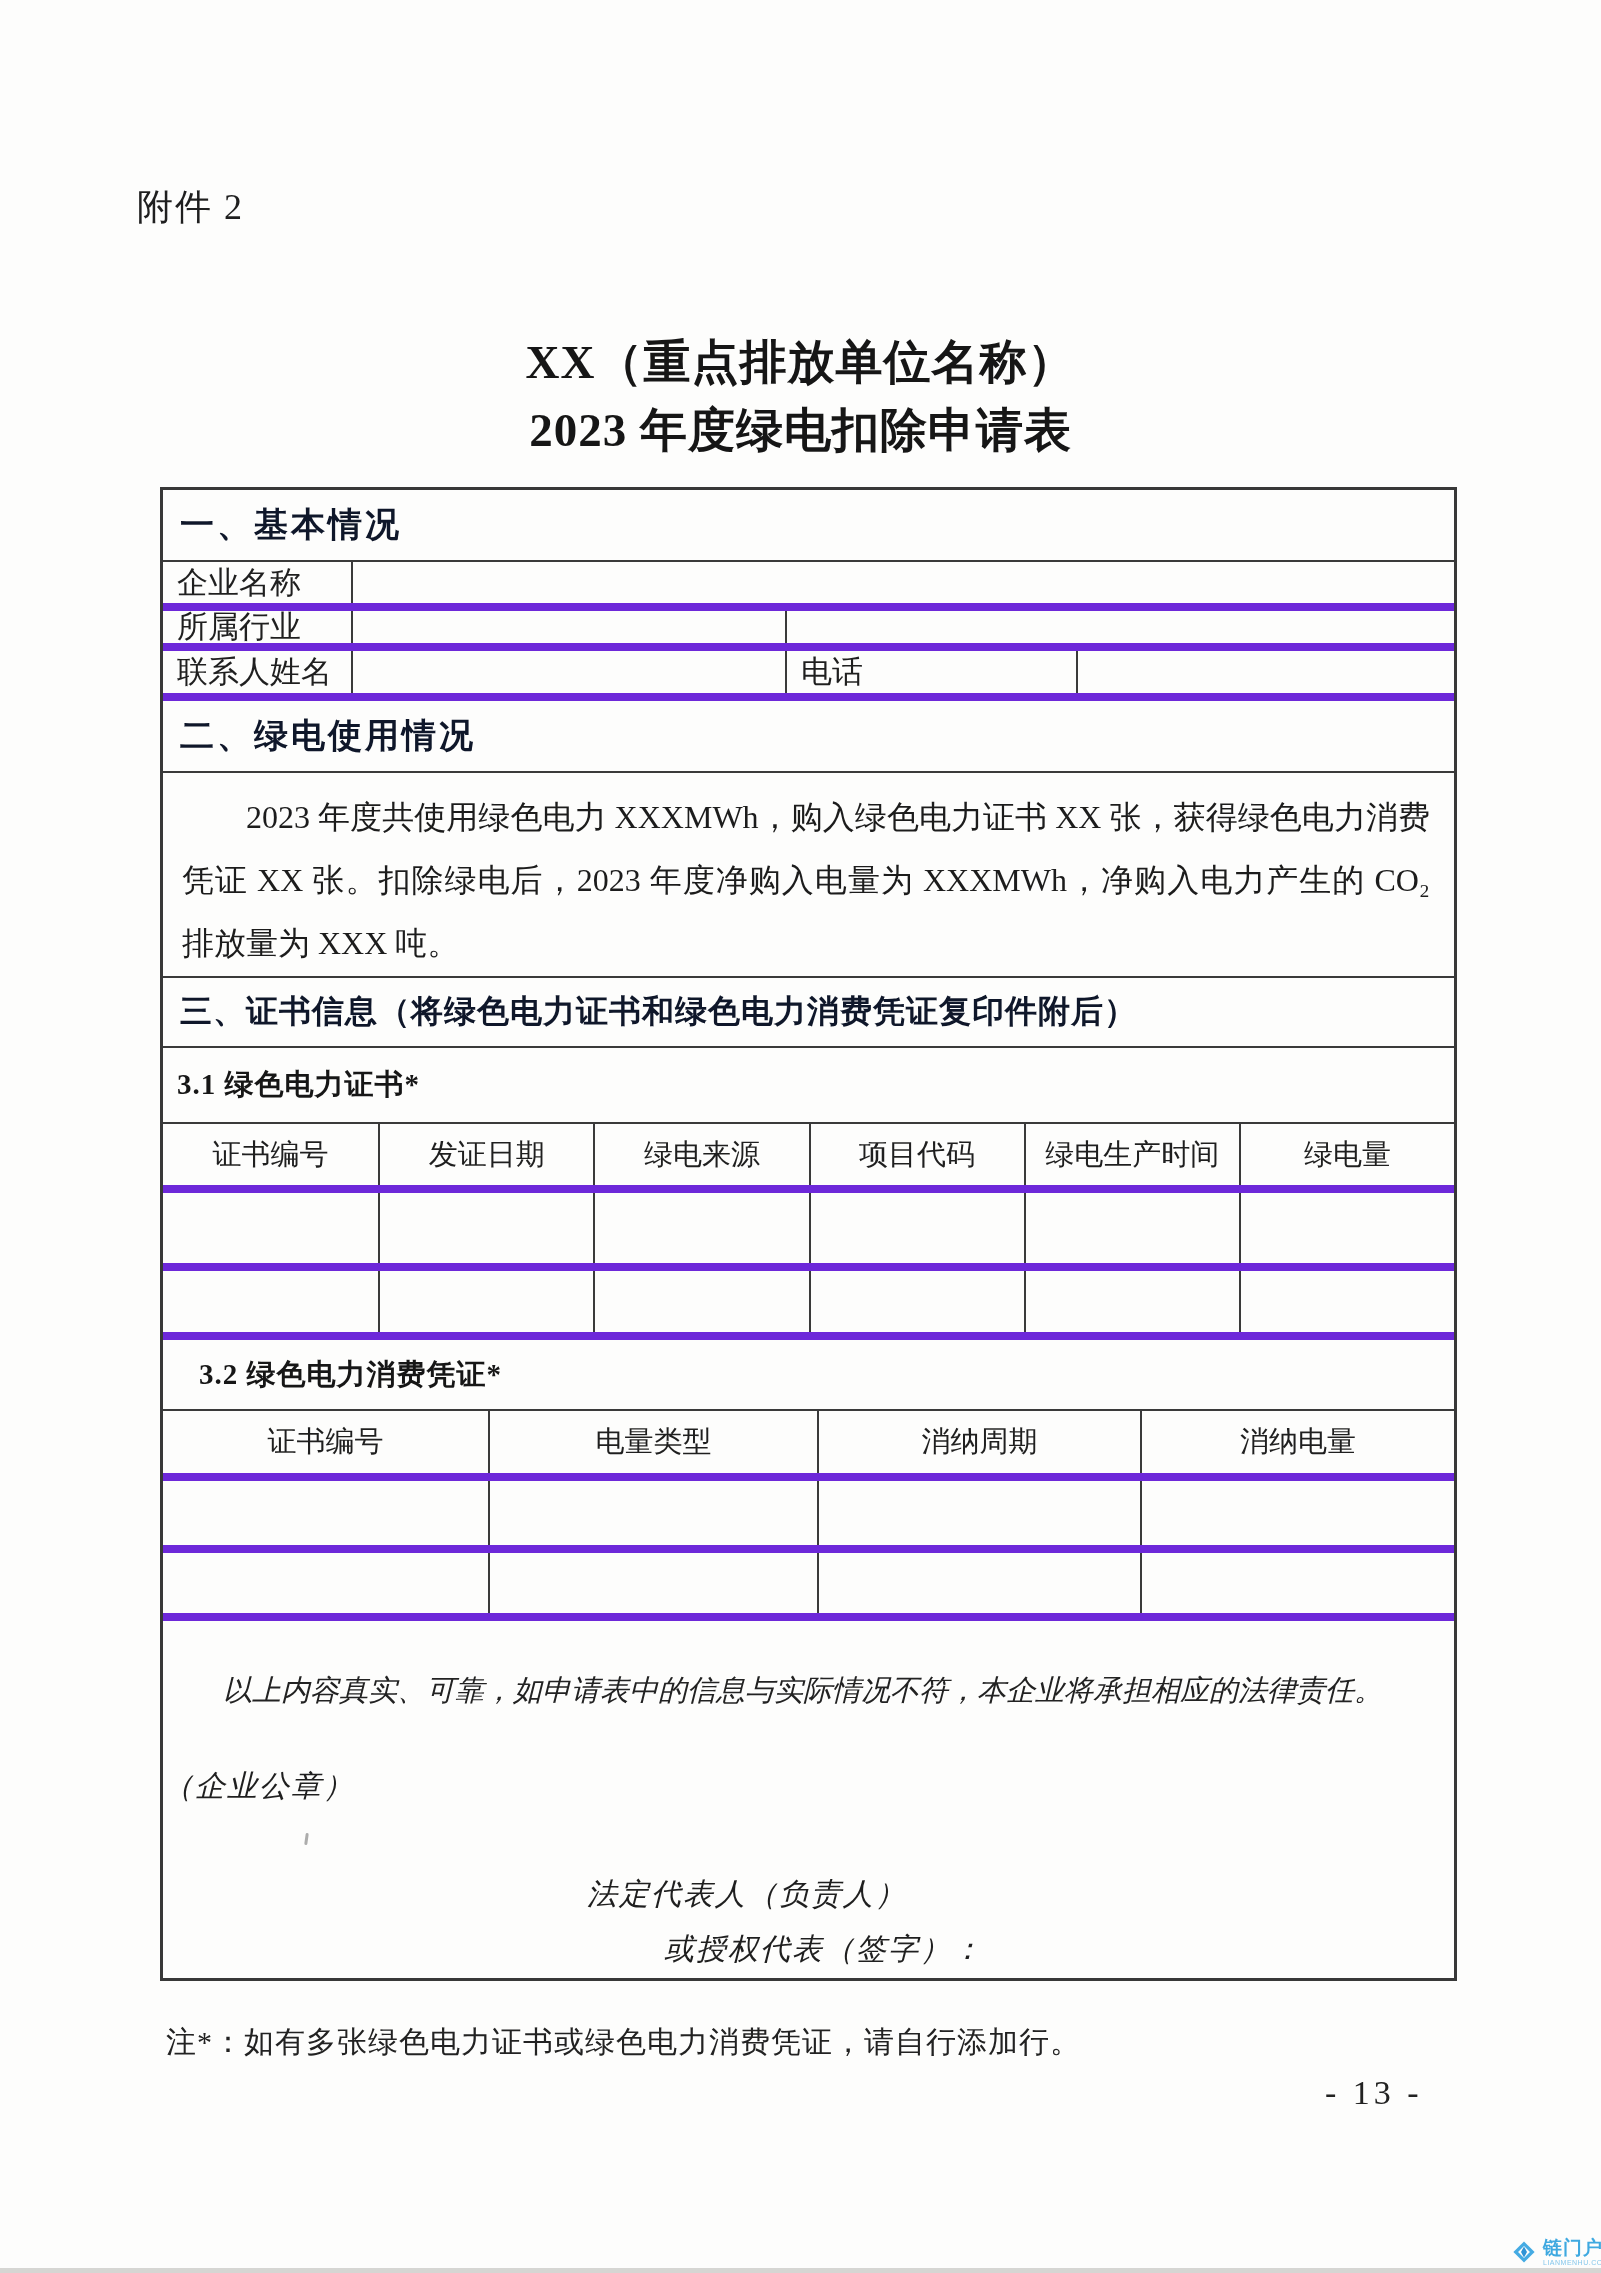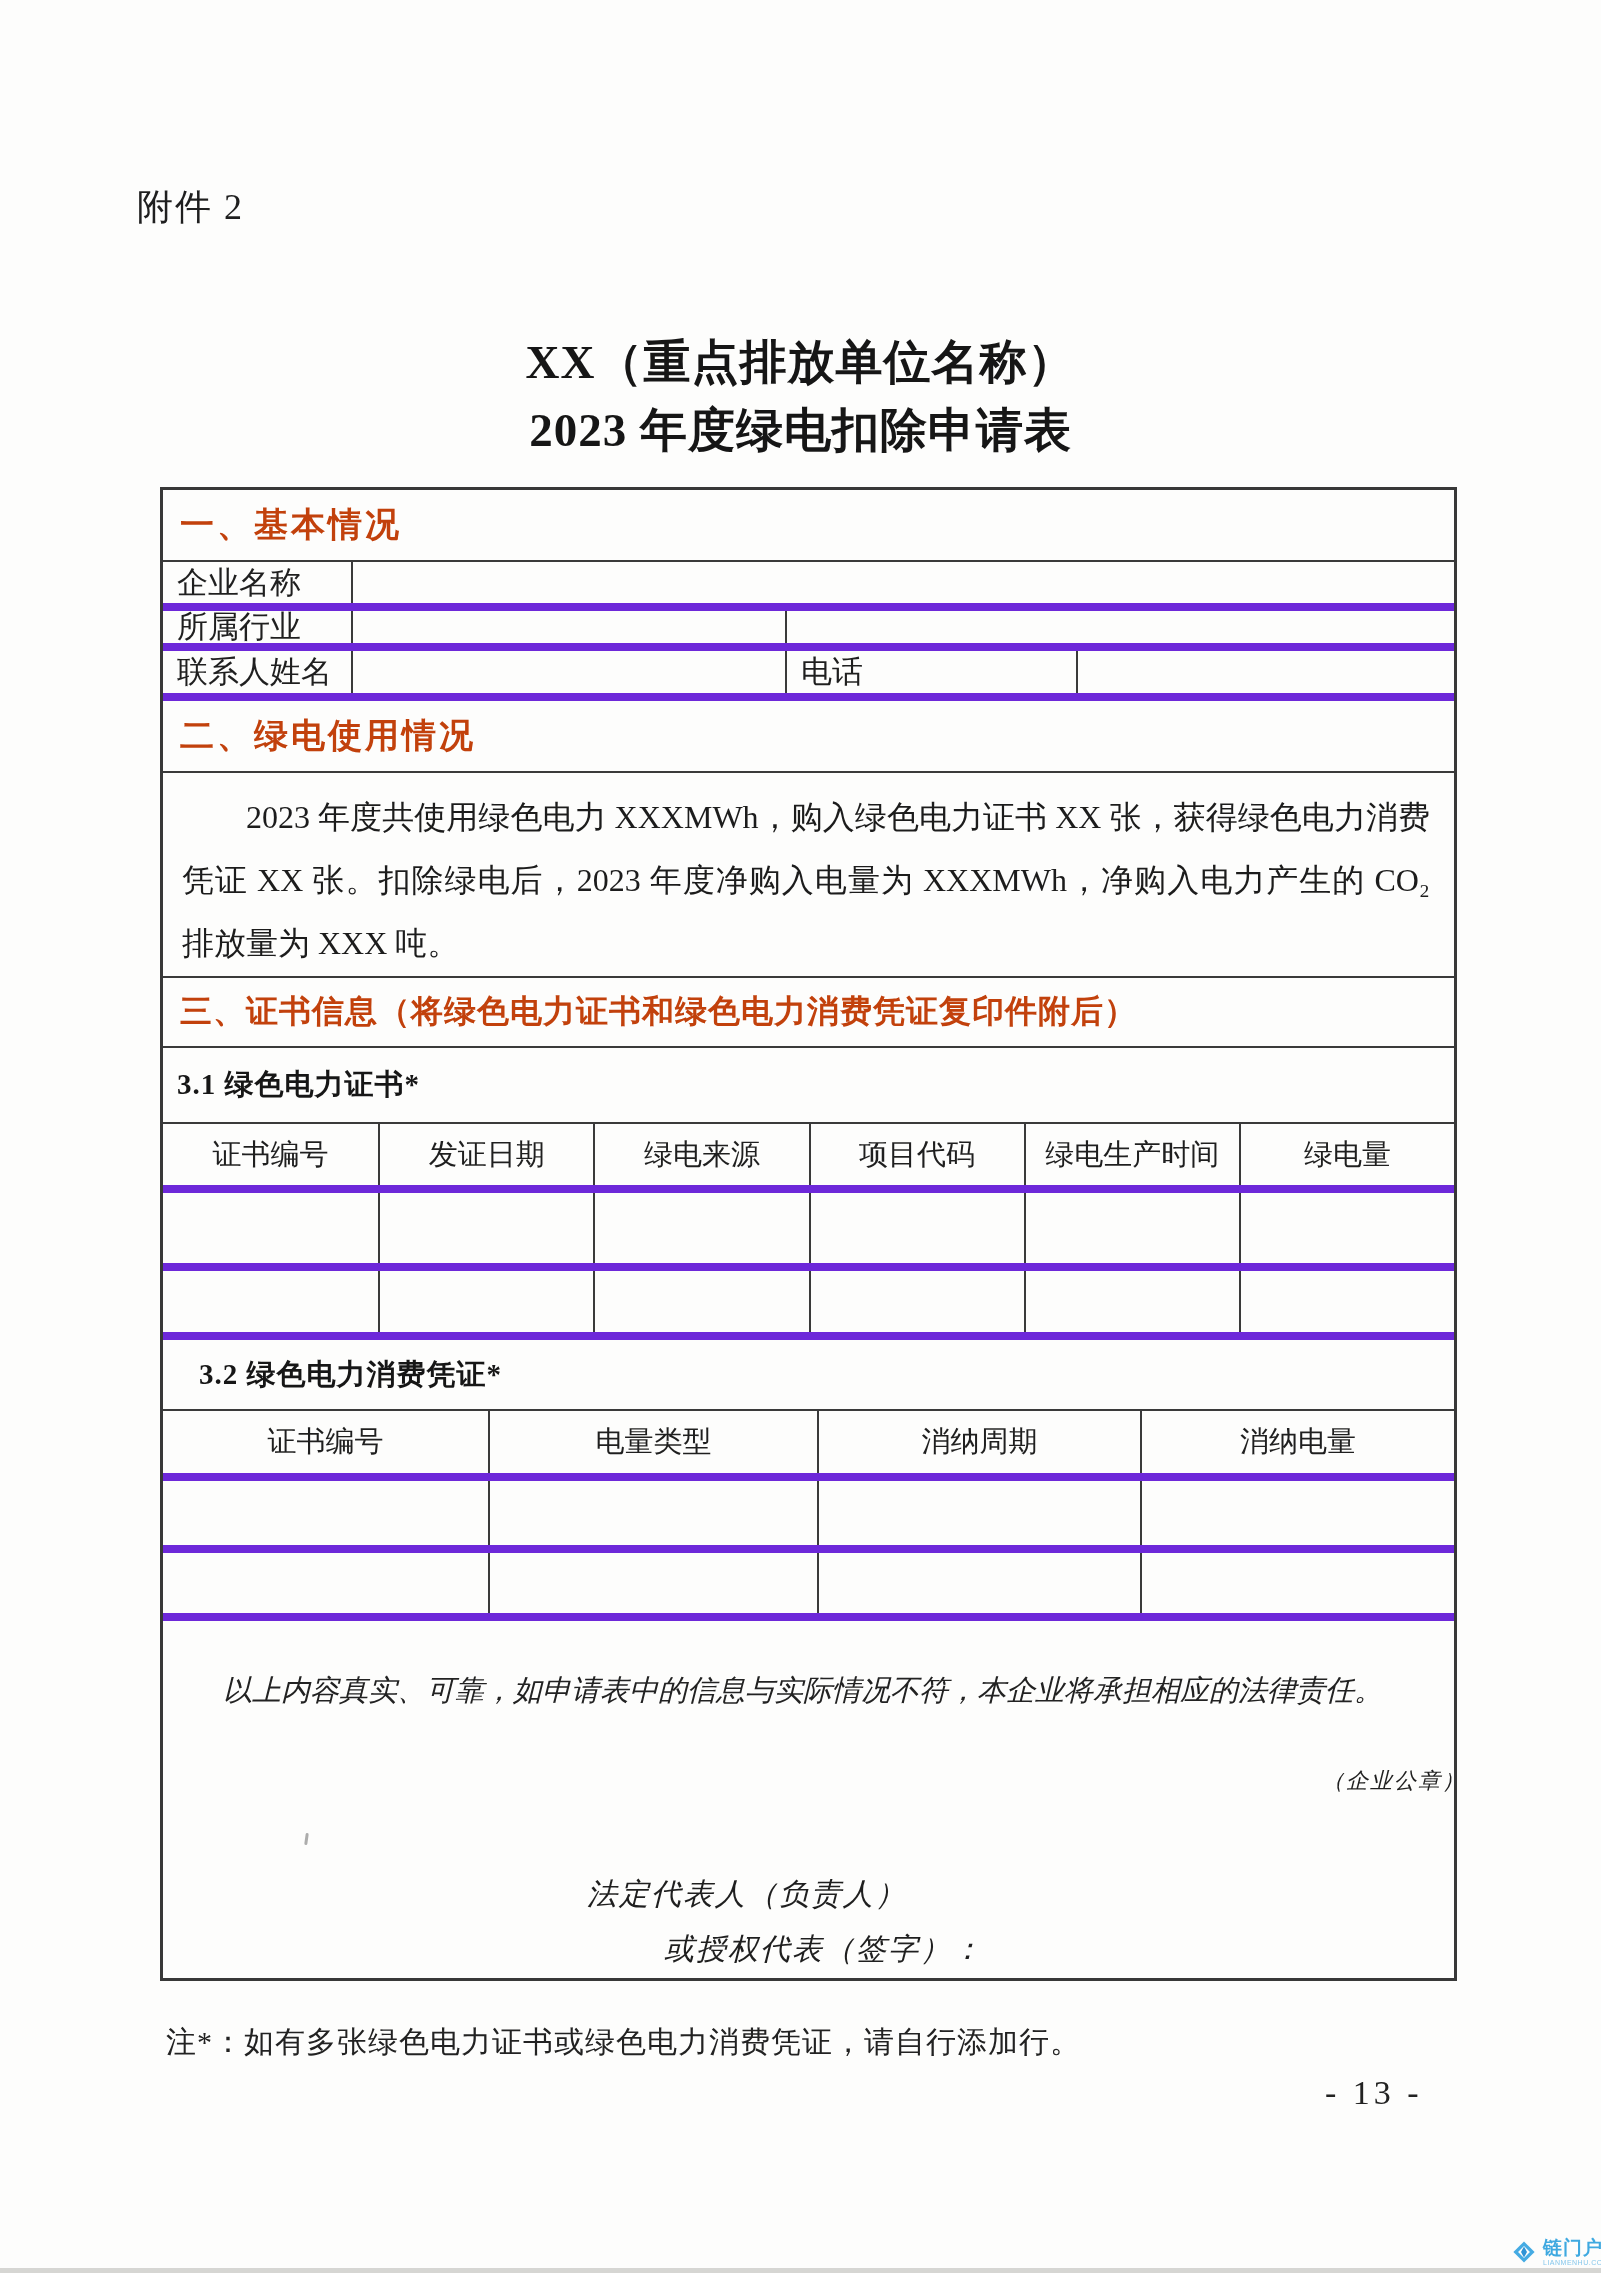--- a/index.html
+++ b/index.html
@@ -43,21 +43,21 @@
     padding:0 14px;
     overflow:hidden;
   }
   .cell + .cell{border-left:2px solid #3a3a3a;}
   .cell.center{justify-content:center;padding:0 4px;text-align:center;}
   .sec-head{
     display:flex;align-items:center;box-sizing:border-box;
     border-bottom:2px solid #3a3a3a;
     font-family:"Liberation Sans","DejaVu Sans",sans-serif;
     font-weight:700;font-size:34px;letter-spacing:3px;
-    padding-left:17px;color:#c2410c;
+    padding-left:17px;color:#0f172a;
   }
   .sub-label{
     display:flex;align-items:center;box-sizing:border-box;
     border-bottom:2px solid #3a3a3a;
     font-weight:700;font-size:29px;letter-spacing:1px;
     padding-left:14px;color:#161616;
     font-family:"Liberation Serif","DejaVu Serif",serif;
   }
   .para-cell{
     box-sizing:border-box;border-bottom:2px solid #3a3a3a;
@@ -69,21 +69,21 @@
   .th{font-size:29px;}
   
   .decl{
     position:relative;box-sizing:border-box;height:357px;
   }
   .decl-statement{
     position:absolute;left:60px;top:50px;
     font-size:29px;white-space:nowrap;letter-spacing:0px;
     color:#222;
   }
-  .decl-seal{position:absolute;left:12px;top:145px;width:100%;text-align:right;font-size:22px;letter-spacing:2px;}
+  .decl-seal{position:absolute;left:0;top:145px;width:100%;text-align:left;font-size:30px;letter-spacing:2px;}
   .decl-rep1{position:absolute;left:424px;top:253px;font-size:30px;letter-spacing:2px;}
   .decl-rep2{position:absolute;left:501px;top:308px;font-size:30px;letter-spacing:2px;}
   .artifact{
     position:absolute;left:142px;top:212px;width:3px;height:12px;
     background:#8a8a8a;transform:rotate(8deg);border-radius:2px;opacity:.7;
   }
   
   .footnote{
     position:absolute;left:166px;top:2010px;
     font-size:30px;color:#222;letter-spacing:1px;margin-top:12px;

